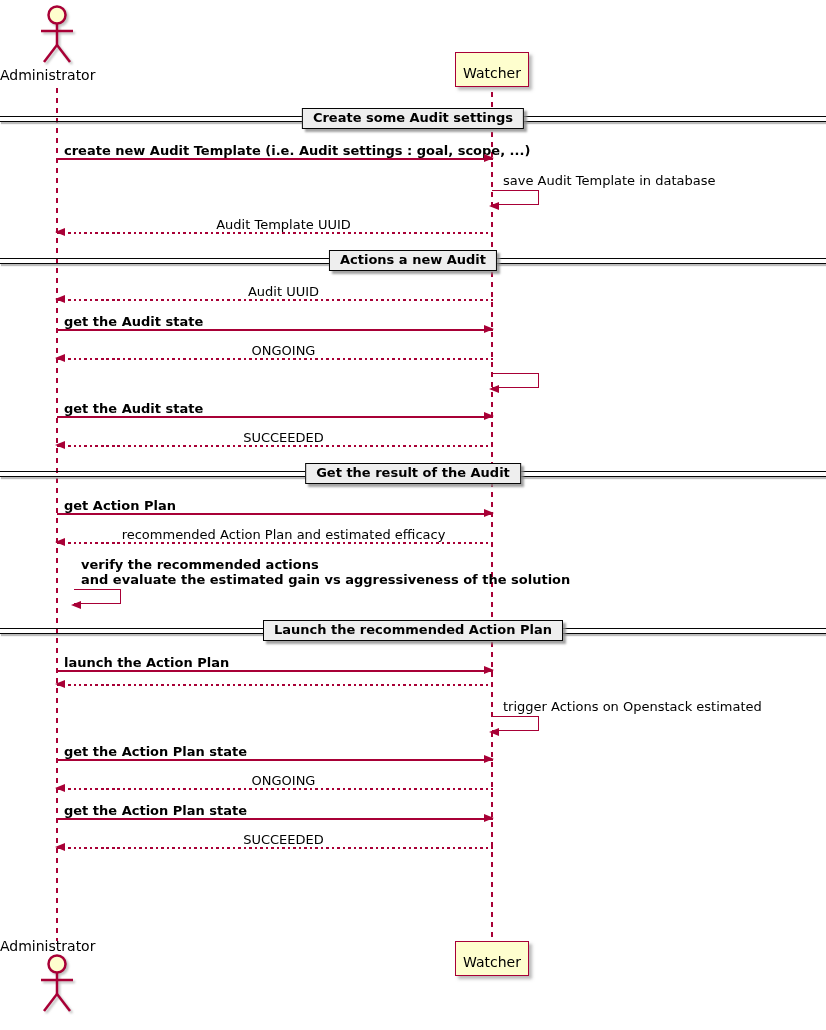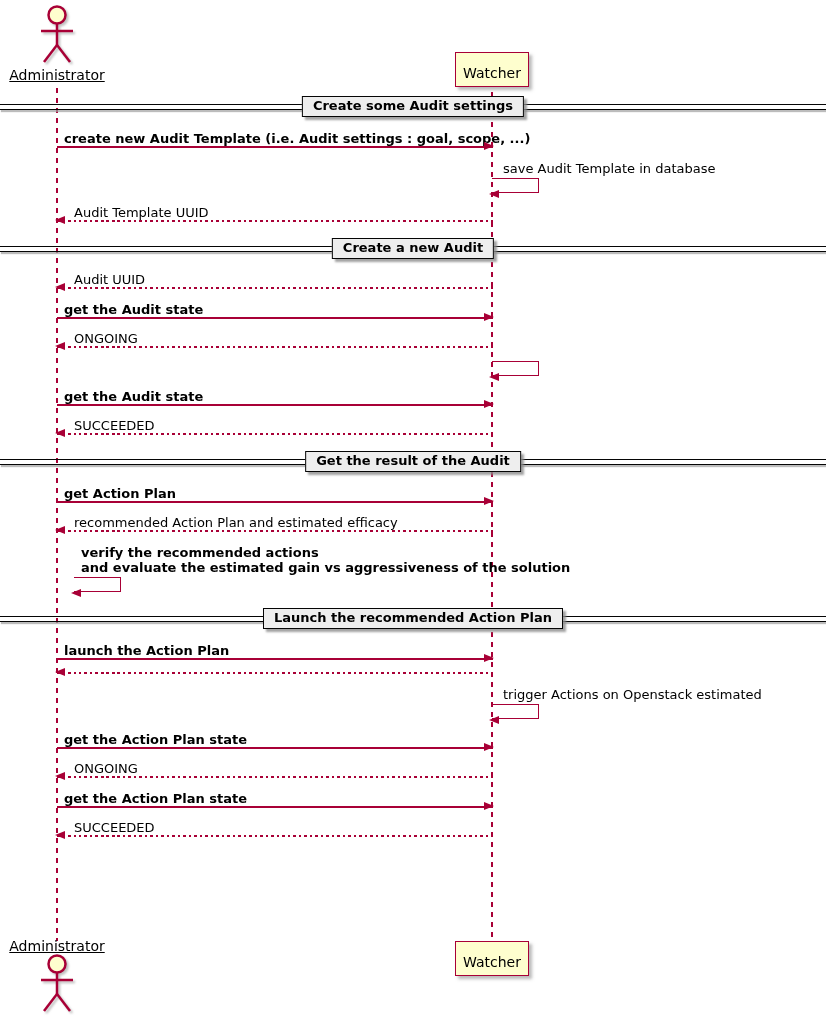--- a/index.html
+++ b/index.html
@@ -10,38 +10,38 @@
     --c-accent:#A80036; --c-pfill:#FEFECE; --c-divfill:#EEEEEE; --c-black:#050505;
   }
 
   
   .lifeline { position:absolute; width:1.5px; z-index:0;
     background:repeating-linear-gradient(180deg, var(--c-accent) 0 5px, transparent 5px 10px); }
   .lifeline.admin   { left:56px;  top:88px; height:853px; }
   .lifeline.watcher { left:491px; top:82px; height:859px; }
 
   
-  .actor { position:absolute; left:0; width:114px; text-align:center; z-index:2;text-decoration:underline; }
+  .actor { position:absolute; left:0; width:114px; text-align:left; z-index:2; }
   .actor.top { top:5px; } .actor.bottom { top:938px; }
   .actor svg { display:block; margin:0 auto; filter:drop-shadow(2px 2px 1px rgba(140,140,140,0.55)); }
   .actor-label { font-size:14px; line-height:16px; }
 
   
   .participant { position:absolute; left:455px; width:72px; z-index:2; text-align:center;
     background:var(--c-pfill); border:1.8px solid var(--c-accent);
     font-size:14px; padding:12px 0 5px; box-shadow:3px 3px 3px rgba(140,140,140,0.6); }
   .participant.top { top:52px; } .participant.bottom { top:941px; }
 
   
-  .events { position:absolute; left:0; top:80px; width:826px; z-index:1; }
+  .events { position:absolute; left:0; top:92px; width:826px; z-index:1; }
   .ev { position:relative; }
 
   .ev-message, .ev-return { margin-left:57px; width:436px; }
   .ev-message { margin-top:13px; }
-  .ev-return  { margin-top:12px; }
+  .ev-return  { margin-top:12px;text-align:center; }
   .ev-self    { margin-top:13px; }
   .ev-self.on-watcher       { margin-left:492px; width:330px; }
   .ev-self.on-administrator { margin-left:74px;  width:760px; }
 
   .lbl { line-height:15px; white-space:nowrap; }
   .ev-message .lbl, .ev-self.on-administrator .lbl { padding-left:7px;font-weight:bold; }
   .ev-return .lbl { padding-left:17px; }
   .ev-self.on-watcher .lbl { padding-left:11px; }
 
   
@@ -120,21 +120,21 @@
         <div class="lbl">
           <div class="lbl-line">Audit Template UUID</div>
         </div>
         <div class="arrow">
           <div class="ln dashed"></div>
           <div class="head-l"></div>
         </div>
       </div>
       <div class="ev ev-divider">
         <div class="div-lines"></div>
-        <div class="div-box">Create a new Audit</div>
+        <div class="div-box">Actions a new Audit</div>
       </div>
       <div class="ev ev-return">
         <div class="lbl">
           <div class="lbl-line">Audit UUID</div>
         </div>
         <div class="arrow">
           <div class="ln dashed"></div>
           <div class="head-l"></div>
         </div>
       </div>

